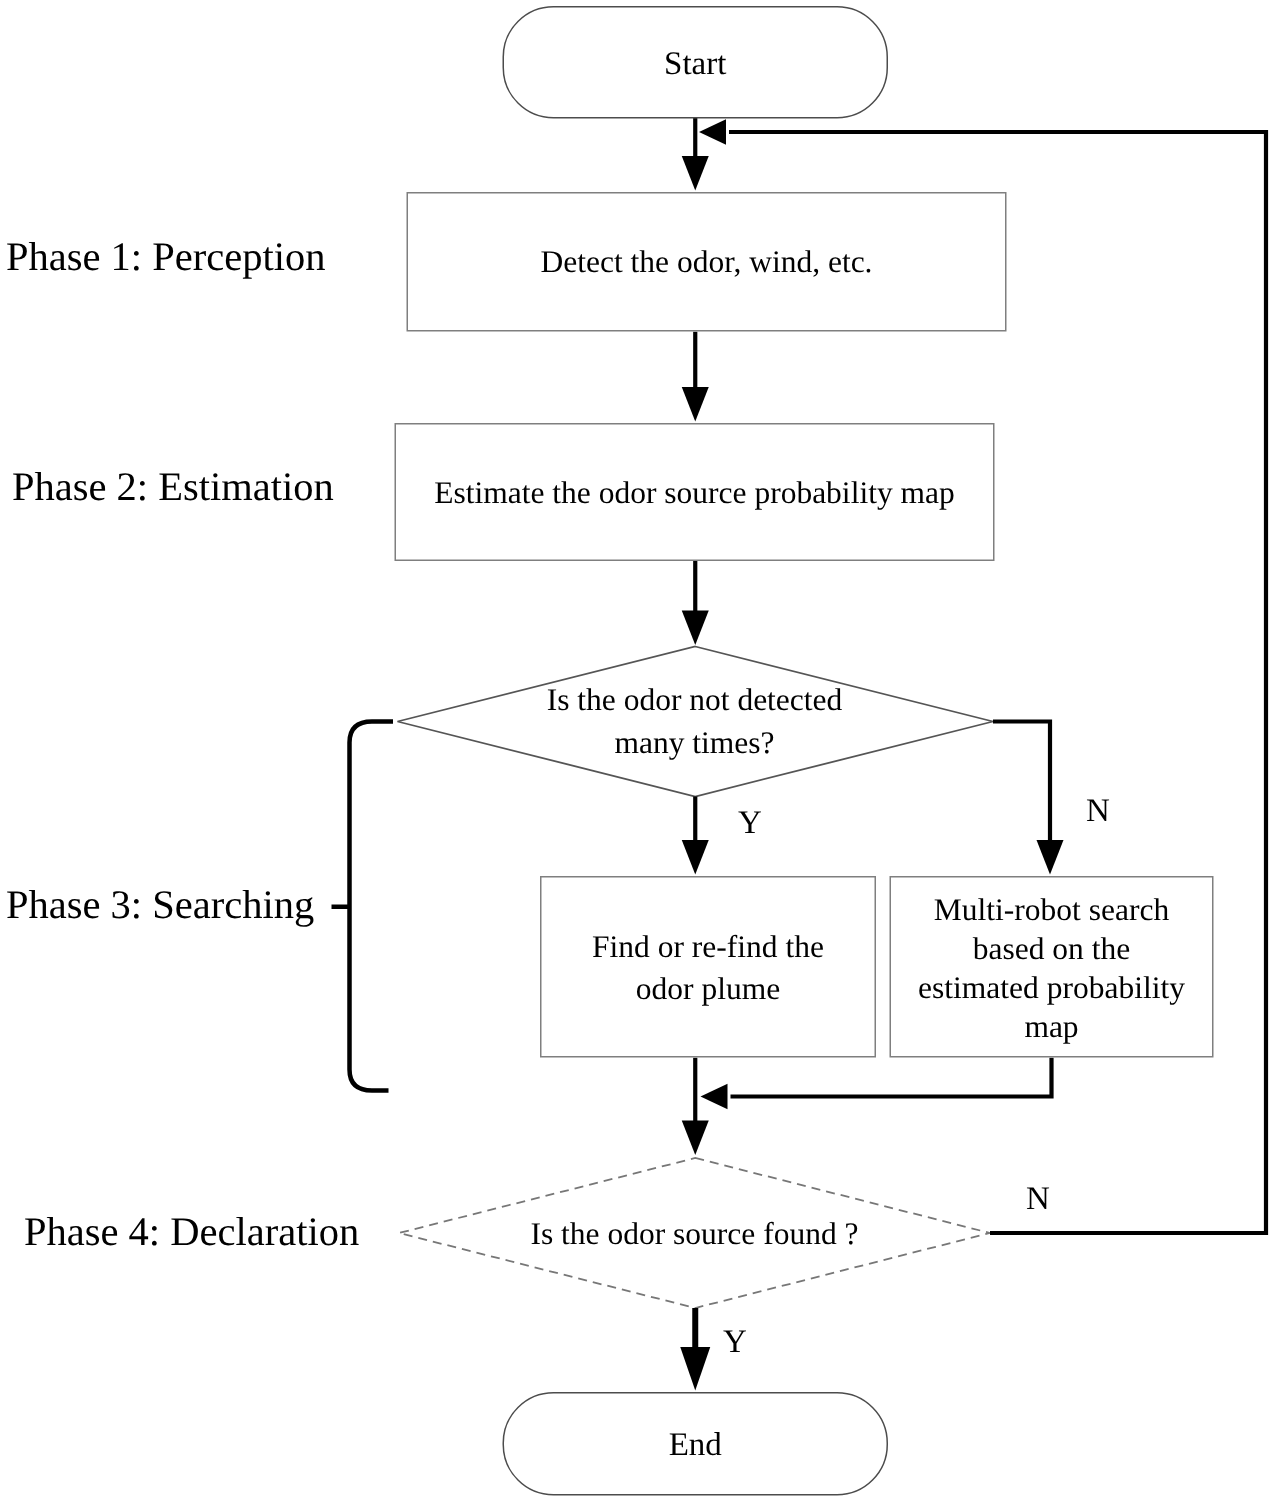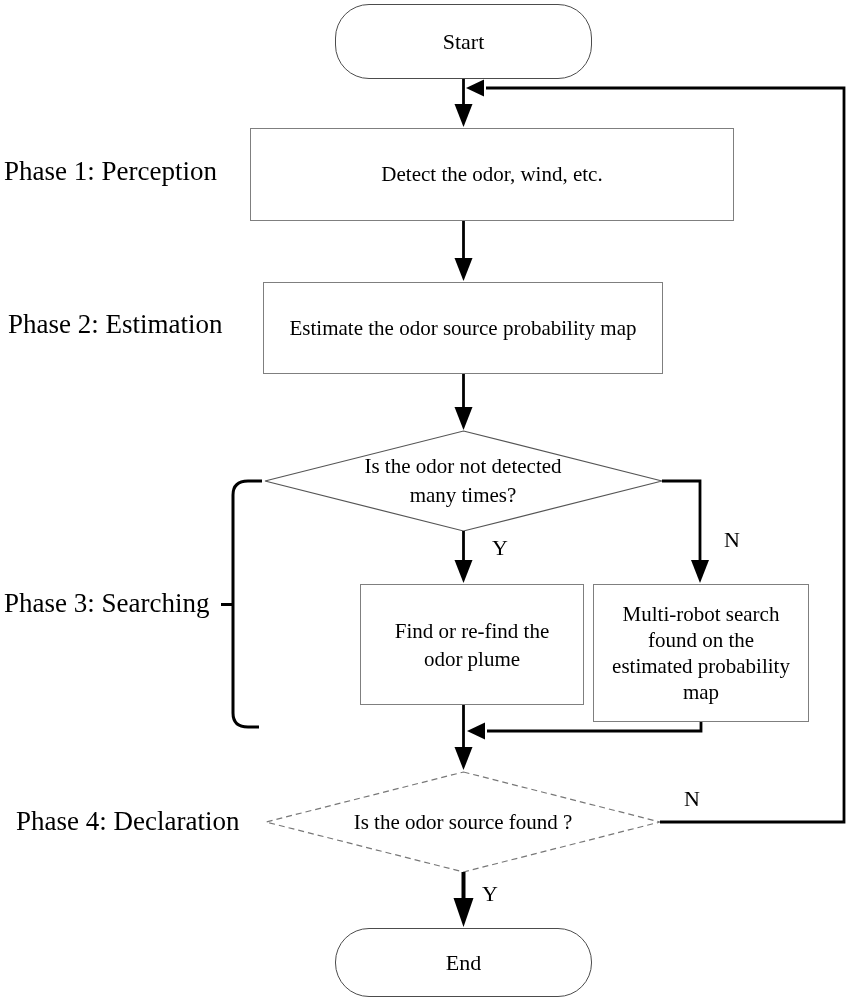--- a/index.html
+++ b/index.html
@@ -67,41 +67,41 @@
     <polygon class="ah" points="691,560 709,560 700,583"></polygon>
     <polygon class="ah" points="485,722.5 485,739.5 467,731"></polygon>
     <polygon class="ah" points="454.5,747 472.5,747 463.5,770"></polygon>
     <polygon class="ah" points="453.5,898 473.5,898 463.5,927"></polygon>
   </svg>
 
   <div class="node terminator" style="left:335px;top:4px;width:257px;height:75px;">
     <span>Start</span>
   </div>
 
-  <div class="node process" style="left:250px;top:128px;width:484px;height:93px;">
+  <div class="node process" style="left:271px;top:128px;width:400px;height:93px;">
     <span>Detect the odor, wind, etc.</span>
   </div>
 
   <div class="node process" style="left:263px;top:282px;width:400px;height:92px;">
     <span>Estimate the odor source probability map</span>
   </div>
 
   <div class="dtext" style="left:333px;top:444px;width:260px;height:74px;">
     <span class="block-line">Is the odor not detected</span>
     <span class="block-line">many times?</span>
   </div>
 
   <div class="node process" style="left:360px;top:584px;width:224px;height:121px;line-height:28px;">
     <span class="block-line">Find or re-find the</span>
     <span class="block-line">odor plume</span>
   </div>
 
-  <div class="node process" style="left:593px;top:584px;width:216px;height:138px;line-height:26px;">
+  <div class="node process" style="left:593px;top:584px;width:216px;height:121px;line-height:26px;">
     <span class="block-line">Multi-robot search</span>
-    <span class="block-line">found on the</span>
+    <span class="block-line">based on the</span>
     <span class="block-line">estimated probability</span>
     <span class="block-line">map</span>
   </div>
 
   <div class="dtext" style="left:323px;top:808px;width:280px;height:28px;">
     <span>Is the odor source found ?</span>
   </div>
 
   <div class="node terminator" style="left:335px;top:928px;width:257px;height:69px;">
     <span>End</span>

